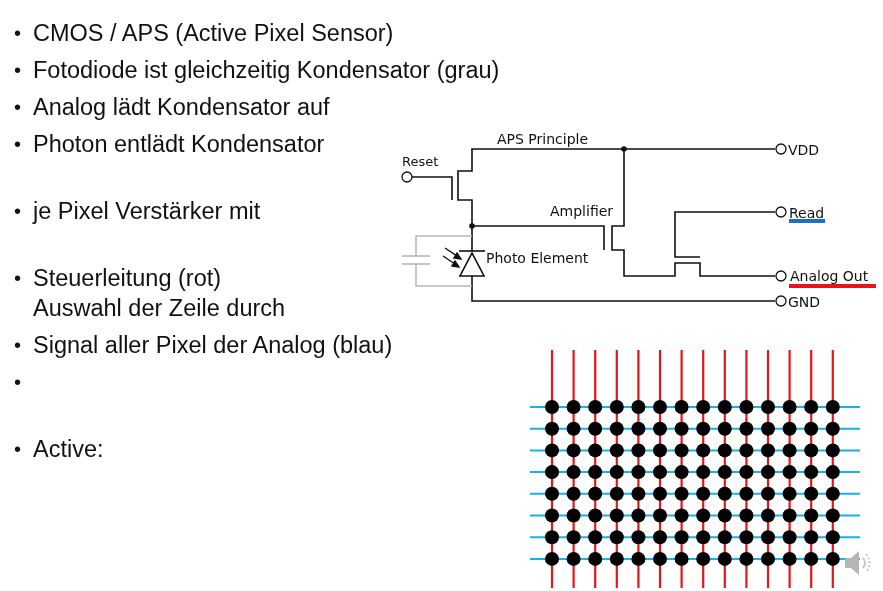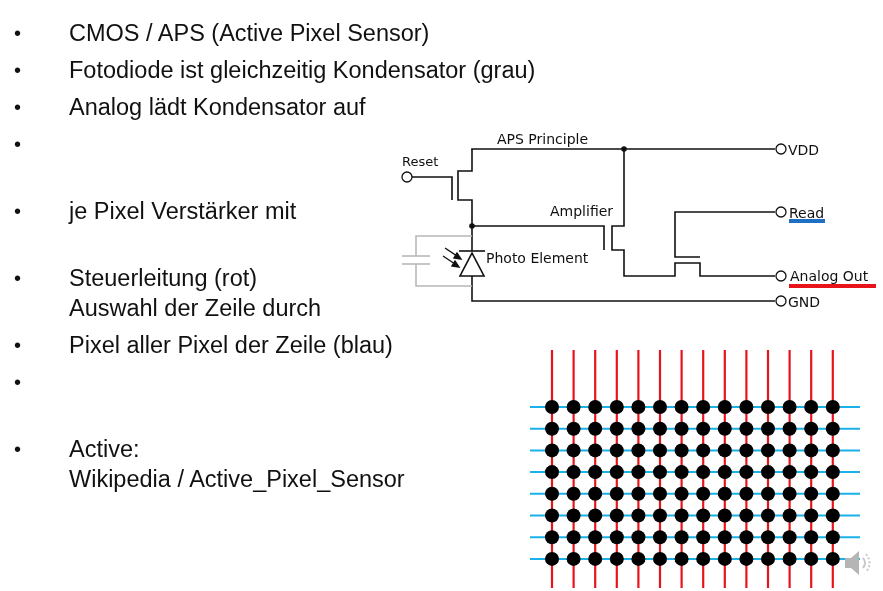--- a/index.html
+++ b/index.html
@@ -1,21 +1,21 @@
 <!DOCTYPE html>
 <html><head>
 <meta charset="utf-8">
 <style>
   html, body { margin:0; padding:0; }
   body { width:883px; height:591px; background:#ffffff; position:relative; overflow:hidden;
          font-family:"Liberation Sans", sans-serif; color:#111; }
   .bullets { position:absolute; left:0; top:0; }
   .bullet { position:absolute; left:14px; font-size:23.5px; line-height:30px; white-space:nowrap; }
   .bullet .dot { position:absolute; left:0; top:0; font-size:20px; }
-  .bullet .txt { position:absolute; left:19px; top:0;margin-left:36px; }
+  .bullet .txt { position:absolute; left:19px; top:0; }
   .bullet .txt span { display:block; }
   svg { position:absolute; left:0; top:0; }
   .lbl { font-family:"DejaVu Sans", sans-serif; font-size:14px; fill:#111; }
 </style>
 </head>
 <body>
 
 <div class="bullets" id="bullets">
     <div class="bullet" style="top: 18px;">
       <span class="dot">•</span>
@@ -31,51 +31,51 @@
     </div>
     <div class="bullet" style="top: 92px;">
       <span class="dot">•</span>
       <span class="txt">
         <span>Analog lädt Kondensator auf</span>
       </span>
     </div>
     <div class="bullet" style="top: 129px;">
       <span class="dot">•</span>
       <span class="txt">
+        <span>Photon entlädt Kondensator</span>
       </span>
     </div>
     <div class="bullet" style="top: 196px;">
       <span class="dot">•</span>
       <span class="txt">
         <span>je Pixel Verstärker mit</span>
       </span>
     </div>
     <div class="bullet" style="top: 263px;">
       <span class="dot">•</span>
       <span class="txt">
         <span>Steuerleitung (rot)</span>
         <span>Auswahl der Zeile durch</span>
       </span>
     </div>
     <div class="bullet" style="top: 330px;">
       <span class="dot">•</span>
       <span class="txt">
-        <span>Pixel aller Pixel der Zeile (blau)</span>
+        <span>Signal aller Pixel der Analog (blau)</span>
       </span>
     </div>
     <div class="bullet" style="top: 367px;">
       <span class="dot">•</span>
       <span class="txt">
       </span>
     </div>
     <div class="bullet" style="top: 434px;">
       <span class="dot">•</span>
       <span class="txt">
         <span>Active:</span>
-        <span>Wikipedia / Active_Pixel_Sensor</span>
       </span>
     </div>
   </div>
 
 <svg width="883" height="591">
   <g stroke="#111" stroke-width="1.6" fill="none">
 
     <polyline points="472,150 472,149 775,149"></polyline>
 
     <polyline points="412,177 452,177 452,200"></polyline>

